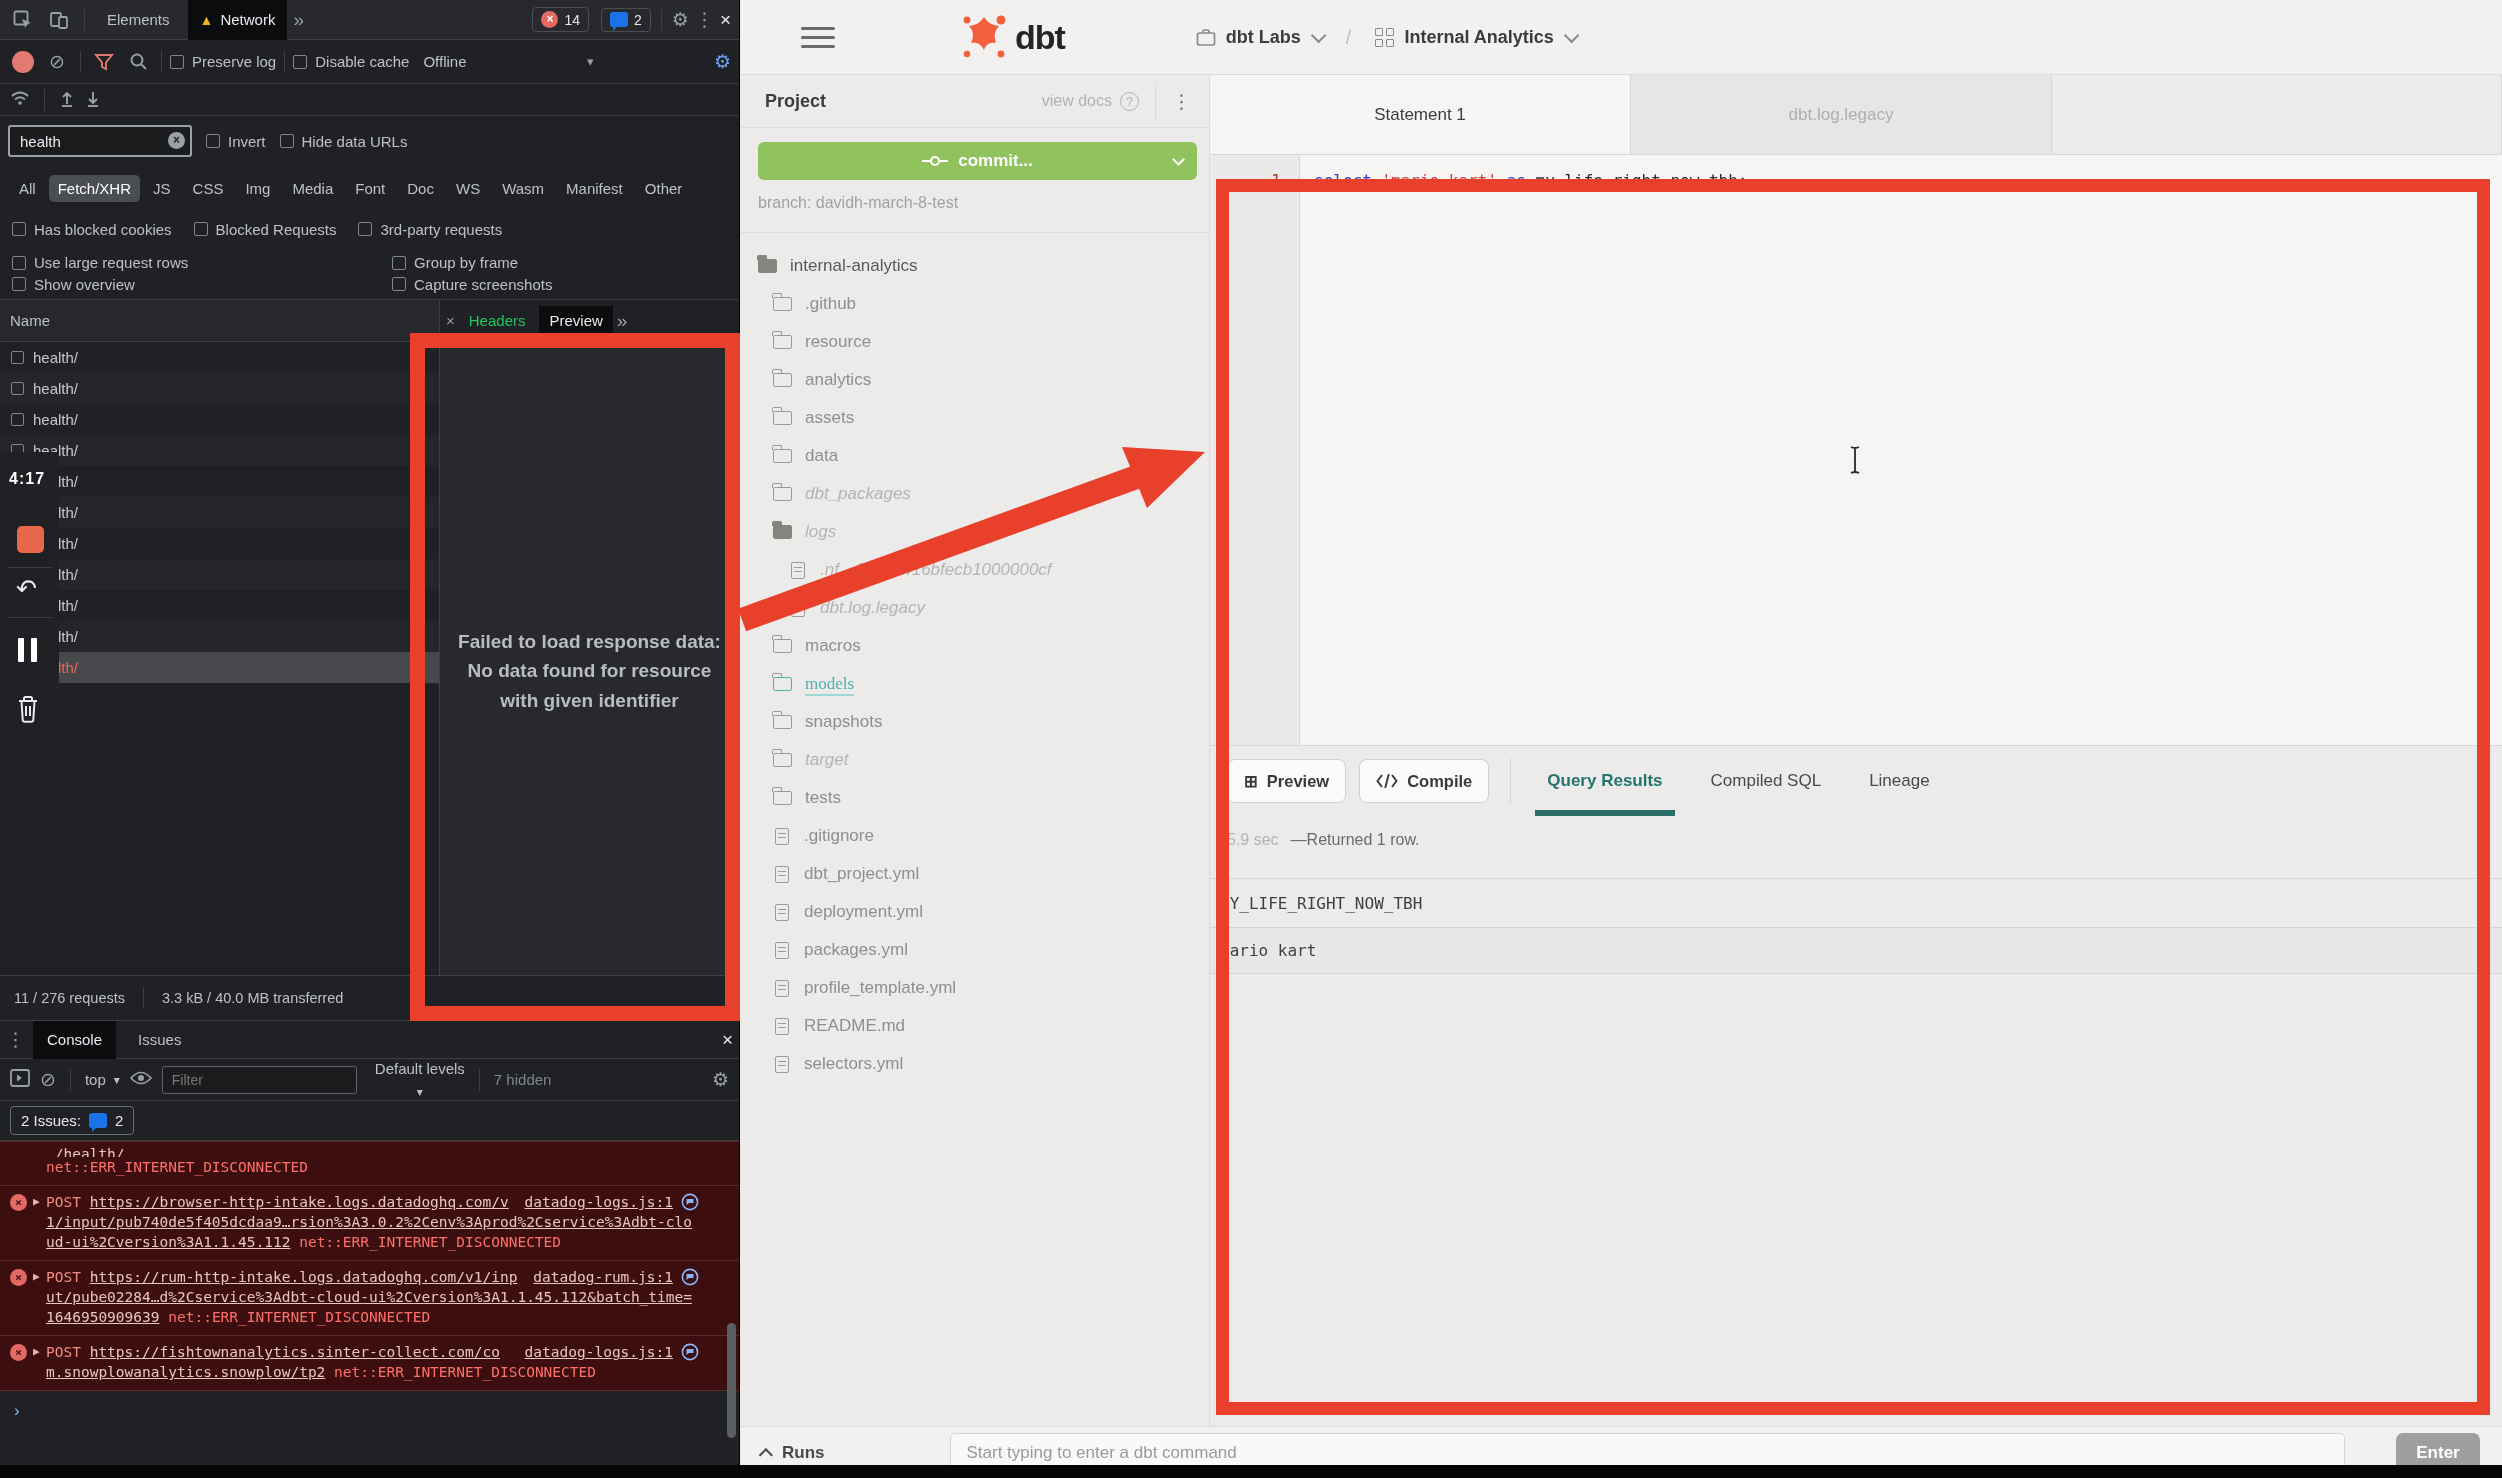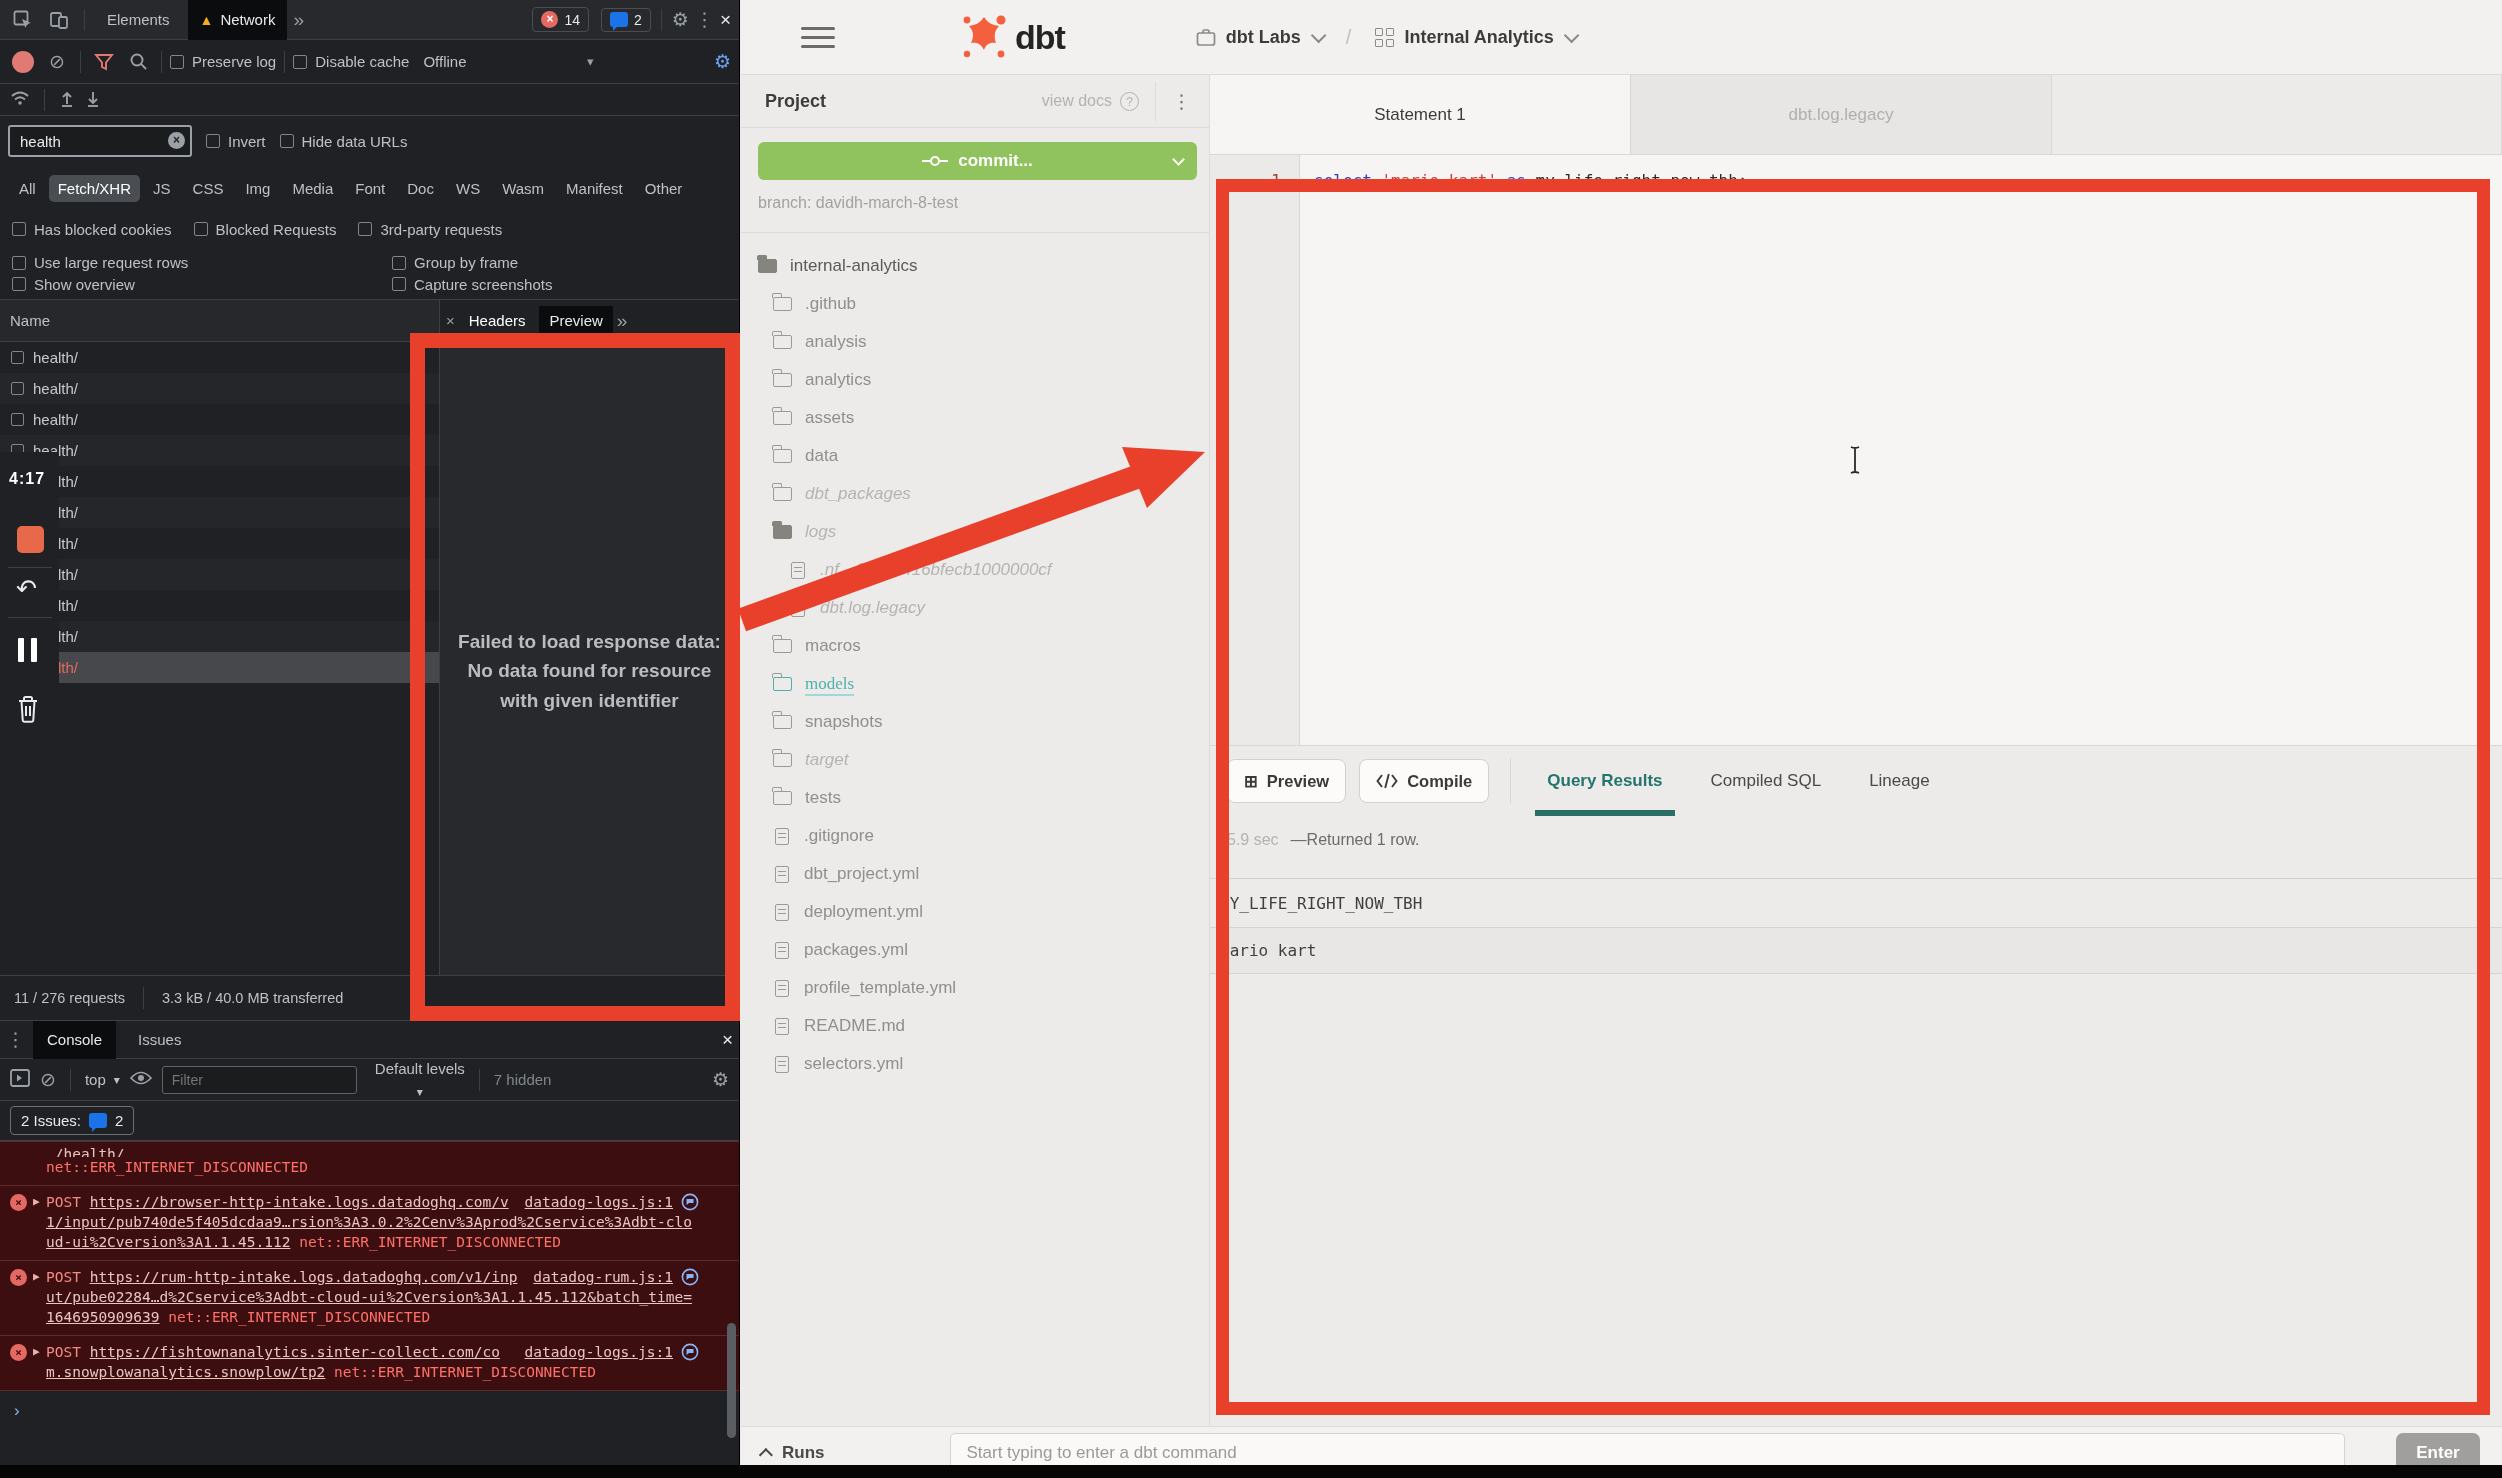--- a/index.html
+++ b/index.html
@@ -44,21 +44,21 @@
   .dt-opts .cell { flex:0 0 380px; display:flex; }
   .netmain { flex:0 0 675px; display:flex; position:relative; }
   .reqcol { width:440px; border-right:1px solid #3c4043; display:flex; flex-direction:column; }
   .reqhead { height:42px; border-bottom:1px solid #3c4043; display:flex; align-items:center; padding:0 10px; color:#bdc1c6; background:#26282b; }
   .reqrow { height:31px; display:flex; align-items:center; gap:9px; padding:0 11px; color:#c5c8cc; font-size:15px; }
   .reqrow:nth-child(odd) { background:#25262a; }
   .reqrow.sel { background:#46484b; color:#e46962; }
   .reqrow .chk { width:13px; height:13px; }
   .prevcol { flex:1; display:flex; flex-direction:column; }
   .prevtabs { height:42px; border-bottom:1px solid #3c4043; display:flex; align-items:center; gap:4px; padding:0 6px; }
-  .prevtab { padding:6px 10px; color:#ffffff; }
+  .prevtab { padding:6px 10px; color:#22c55e; }
   .prevtab.active { background:#0b0c0e; color:#e8eaed; }
   .prevbody { flex:1; background:#28292c; }
   .failmsg { width:268px; margin:285px auto 0; color:#b9bdc1; font-size:19px; font-weight:bold; line-height:1.55; text-align:center; }
   .dt-status { height:45px; border-top:1px solid #3c4043; padding:0 14px; gap:14px; color:#bdc1c6; font-size:14.5px; }
   
   .console { flex:1; display:flex; flex-direction:column; border-top:1px solid #3c4043; position:relative; }
   .con-tabs { height:38px; border-bottom:1px solid #3c4043; display:flex; align-items:center; padding:0 6px; gap:8px; }
   .con-tab { padding:0 14px; height:38px; display:flex; align-items:center; color:#bdc1c6; }
   .con-tab.active { background:#0b0c0e; color:#e8eaed; }
   .con-toolbar { height:42px; border-bottom:1px solid #3c4043; display:flex; align-items:center; padding:0 10px; gap:10px; }
@@ -589,21 +589,21 @@
           <div class="trow root">
               <span class="ifolder open"></span>
               <span class="tlabel">internal-analytics</span>
             </div>
           <div class="trow lvl1">
               <span class="ifolder"></span>
               <span class="tlabel">.github</span>
             </div>
           <div class="trow lvl1">
               <span class="ifolder"></span>
-              <span class="tlabel">analysis</span>
+              <span class="tlabel">resource</span>
             </div>
           <div class="trow lvl1">
               <span class="ifolder"></span>
               <span class="tlabel">analytics</span>
             </div>
           <div class="trow lvl1">
               <span class="ifolder"></span>
               <span class="tlabel">assets</span>
             </div>
           <div class="trow lvl1">

